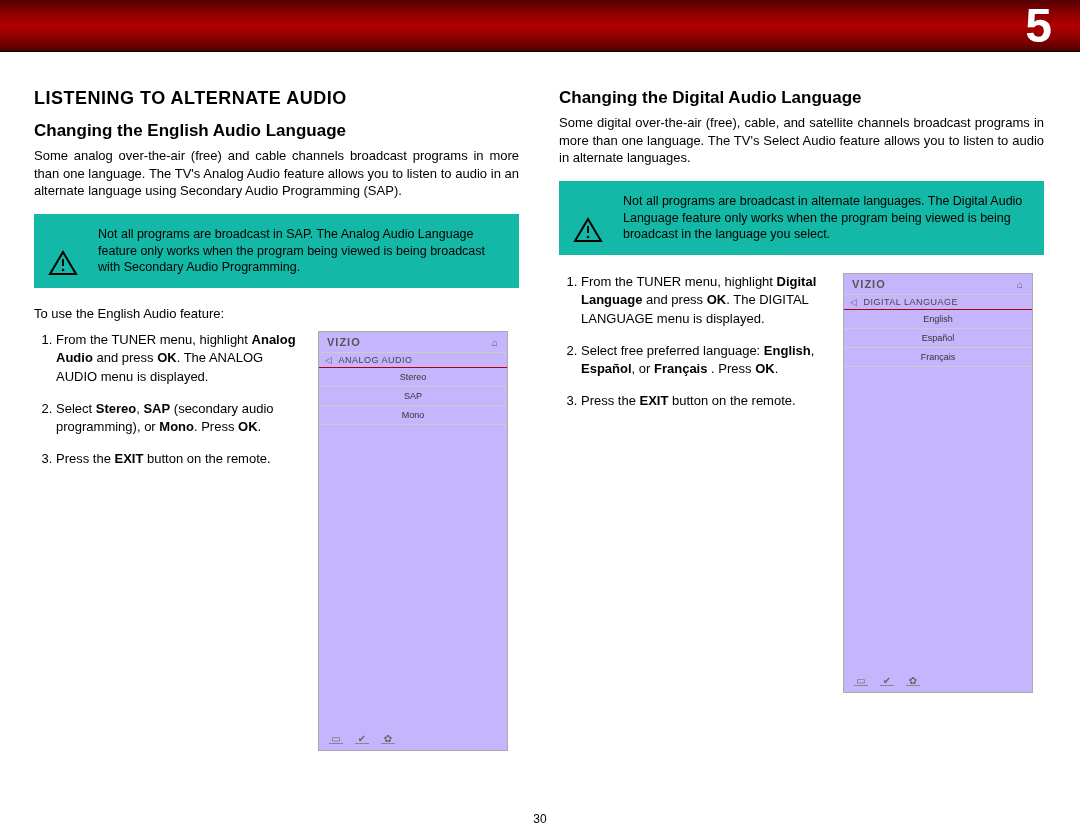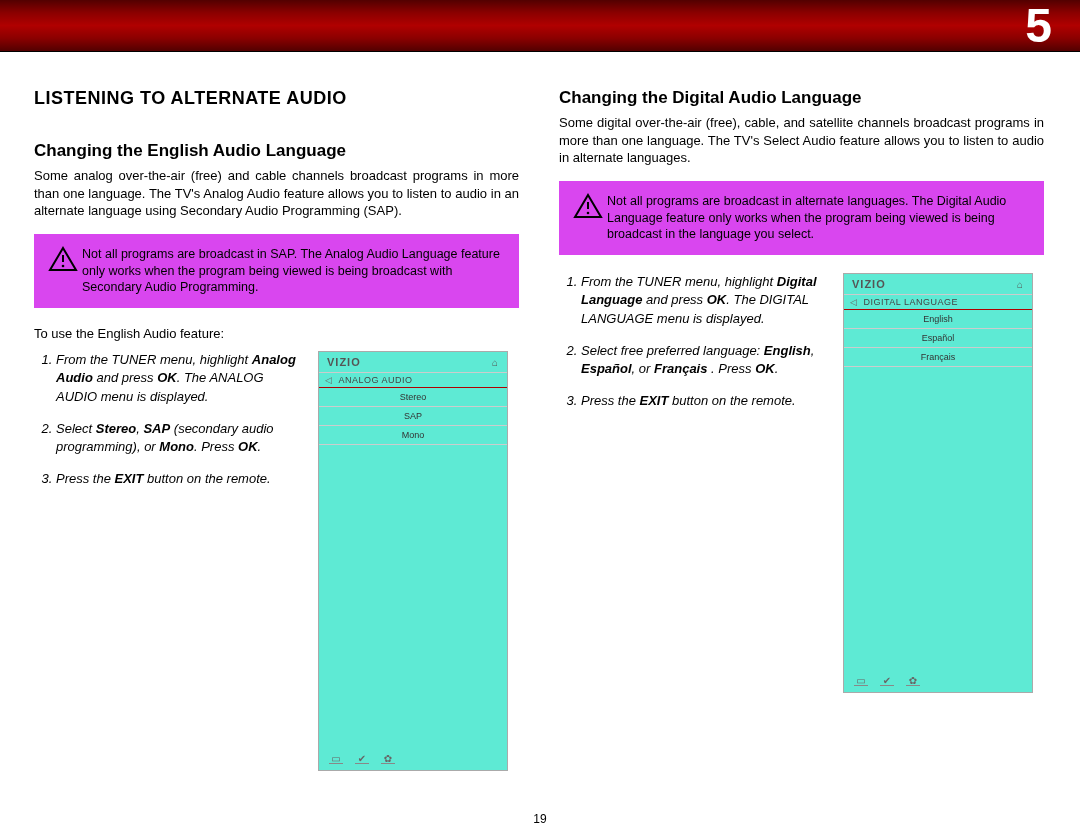--- a/index.html
+++ b/index.html
@@ -12,39 +12,39 @@
   .chapter-num {
     position: absolute; right: 28px; top: -2px;
     color: #fff; font-size: 48px; font-weight: 700;
   }
   .page {
     display: flex; gap: 40px; padding: 36px 34px 10px 34px;
     height: 760px;
   }
   .col { width: 485px; }
   .maintitle {
-    font-weight: 700; font-size: 18px; letter-spacing: 0.5px; margin-bottom: 32px;
+    font-weight: 700; font-size: 18px; letter-spacing: 0.5px; margin-bottom: 12px;
     text-transform: uppercase;
   }
   .subhead { font-weight: 700; font-size: 17px; margin-bottom: 6px; }
   .body-text { font-size: 13px; line-height: 1.35; text-align: justify; margin-bottom: 14px; }
   .note {
-    background: #d946ef; padding: 12px 14px; display: flex; align-items: flex-start; gap: 4px;
+    background: #14b8a6; padding: 12px 14px; display: flex; align-items: flex-end; gap: 20px;
     margin-bottom: 18px;
   }
   .warn-icon svg { display: block; }
   .note-text { font-size: 12.5px; line-height: 1.35; }
   .lead-text { font-size: 13px; margin-bottom: 10px; }
   .steps-wrap { display: flex; gap: 14px; align-items: flex-start; }
-  .steps-list { width: 270px; font-style: italic; }
+  .steps-list { width: 270px; }
   ol.steps { list-style: decimal; padding-left: 22px; font-size: 13px; line-height: 1.4; }
   ol.steps li { margin-bottom: 14px; }
   b { font-weight: 700; }
   .vizio-panel {
-    width: 190px; border: 1px solid #aaa; background: #5eead4;
+    width: 190px; border: 1px solid #aaa; background: #c4b5fd;
     display: flex; flex-direction: column;
   }
   .vizio-panel.tall { height: 420px; }
   .vizio-panel.short { height: 420px; }
   .vz-header {
     display: flex; justify-content: space-between; align-items: center;
     padding: 4px 8px 4px 8px; font-size: 11px; font-weight: 700;
     letter-spacing: 1px; color: #555;
     border-bottom: 1px solid #ccc;
   }
@@ -180,13 +180,13 @@
         <div class="vz-footer">
           <span class="ico">▭</span>
           <span class="ico">✔</span>
           <span class="ico">✿</span>
         </div>
       </div>
     </div>
   </div>
 </div>
 
-<div class="page-num">19</div>
+<div class="page-num">30</div>
 
 </body></html>

